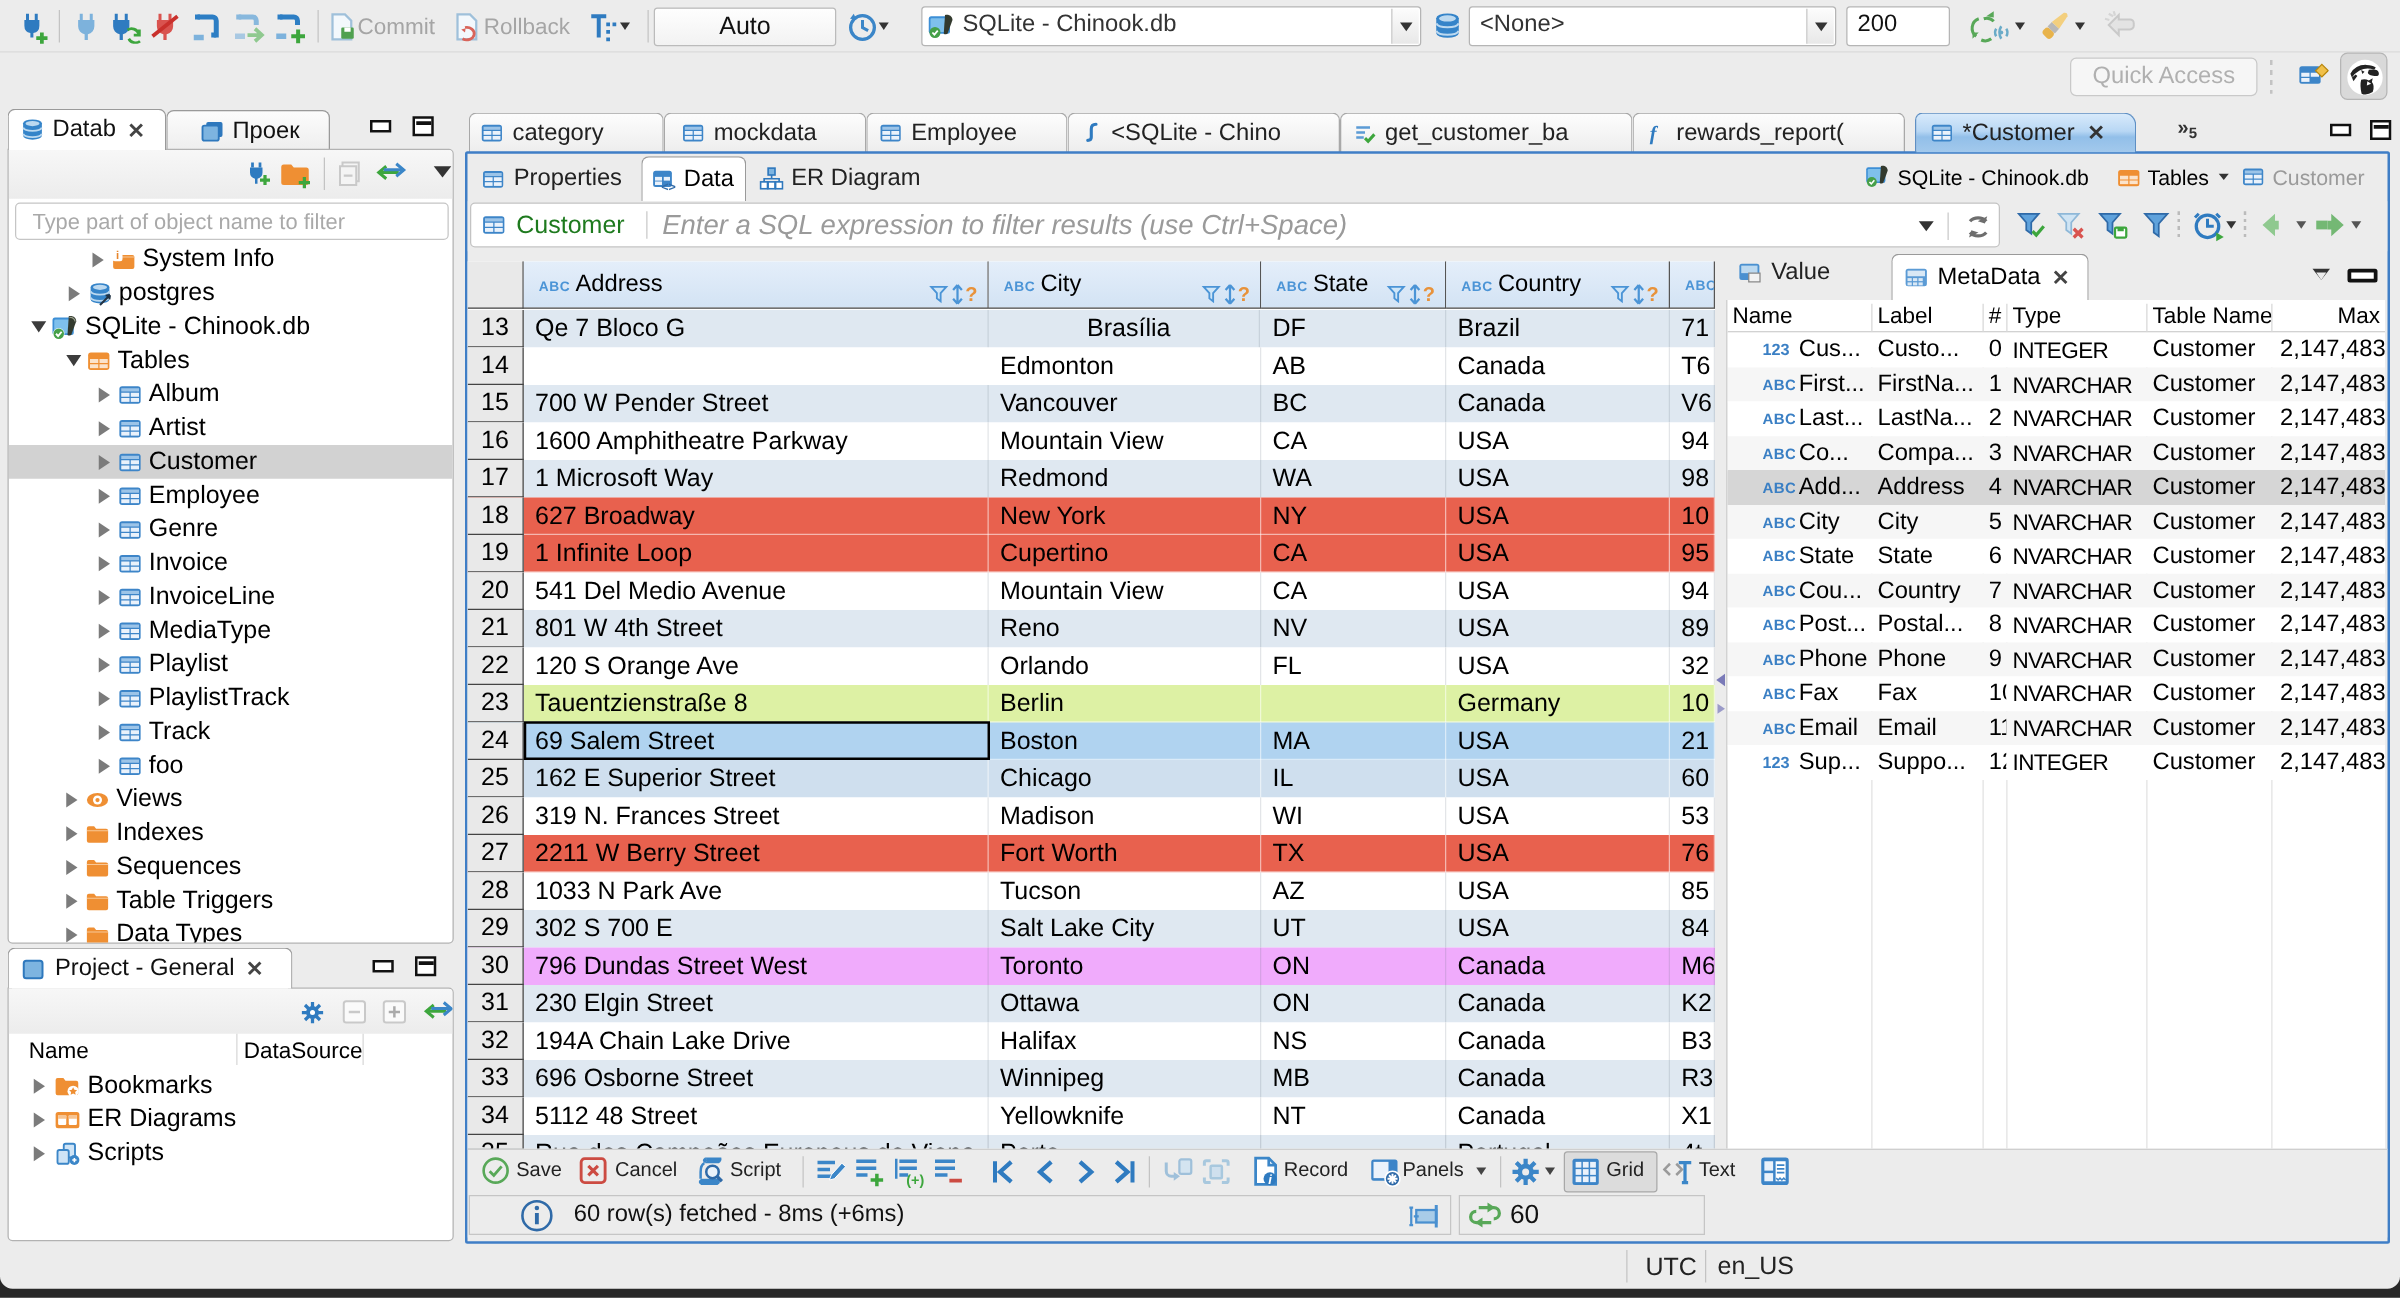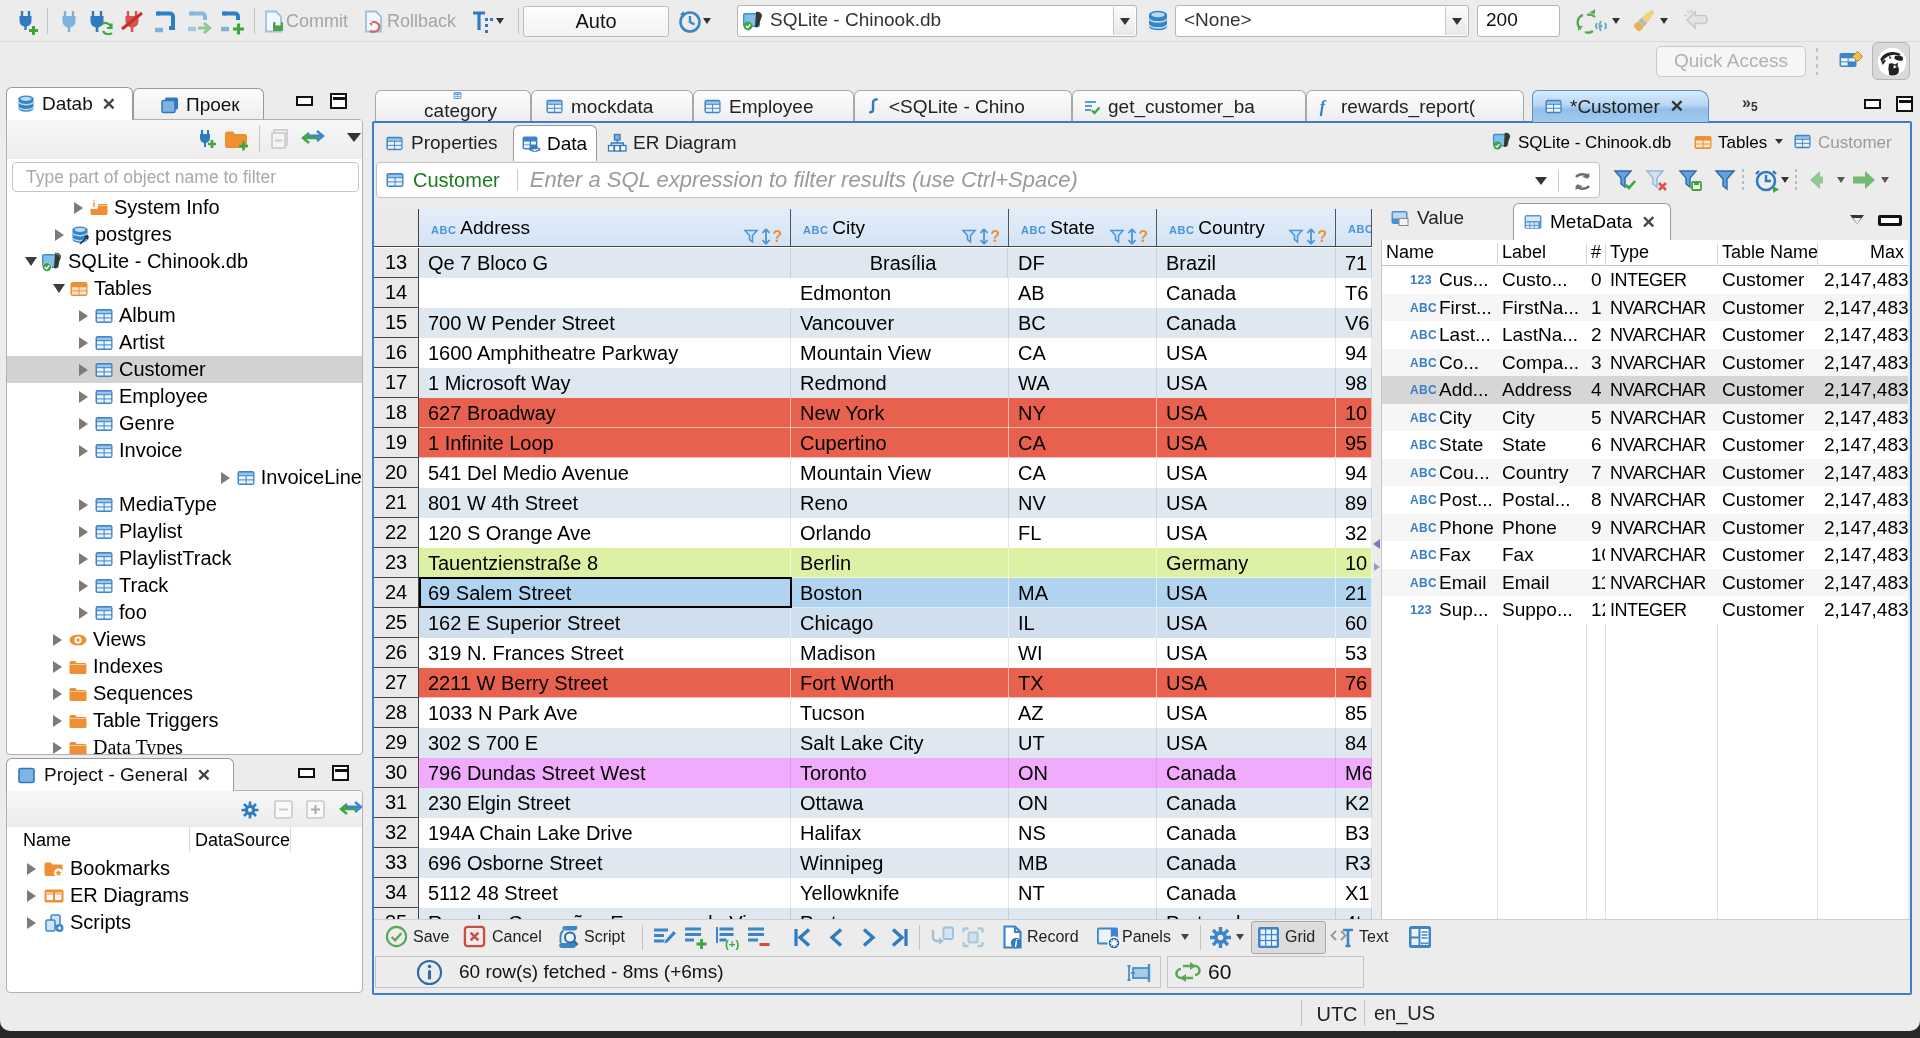--- a/index.html
+++ b/index.html
@@ -302,21 +302,21 @@
             </svg></span>Customer</div>
       <div class="tree-row" style="top:189px;padding-left:72px;"><span class="arr"></span><span class="tw" style="margin-left:6px;"><svg width="20" height="20">
               <use href="#i-table"></use>
             </svg></span>Employee</div>
       <div class="tree-row" style="top:216px;padding-left:72px;"><span class="arr"></span><span class="tw" style="margin-left:6px;"><svg width="20" height="20">
               <use href="#i-table"></use>
             </svg></span>Genre</div>
       <div class="tree-row" style="top:243px;padding-left:72px;"><span class="arr"></span><span class="tw" style="margin-left:6px;"><svg width="20" height="20">
               <use href="#i-table"></use>
             </svg></span>Invoice</div>
-      <div class="tree-row" style="top:270px;padding-left:72px;justify-content:flex-end;"><span class="arr"></span><span class="tw" style="margin-left:6px;"><svg width="20" height="20">
+      <div class="tree-row" style="top:270px;padding-left:72px;"><span class="arr"></span><span class="tw" style="margin-left:6px;"><svg width="20" height="20">
               <use href="#i-table"></use>
             </svg></span>InvoiceLine</div>
       <div class="tree-row" style="top:297px;padding-left:72px;"><span class="arr"></span><span class="tw" style="margin-left:6px;"><svg width="20" height="20">
               <use href="#i-table"></use>
             </svg></span>MediaType</div>
       <div class="tree-row" style="top:324px;padding-left:72px;"><span class="arr"></span><span class="tw" style="margin-left:6px;"><svg width="20" height="20">
               <use href="#i-table"></use>
             </svg></span>Playlist</div>
       <div class="tree-row" style="top:351px;padding-left:72px;"><span class="arr"></span><span class="tw" style="margin-left:6px;"><svg width="20" height="20">
               <use href="#i-table"></use>
@@ -334,21 +334,21 @@
             </svg></span>Views</div>
       <div class="tree-row" style="top:459px;padding-left:46px;"><span class="arr"></span><span class="tw" style="margin-left:6px;"><svg width="20" height="20">
               <use href="#i-folder"></use>
             </svg></span>Indexes</div>
       <div class="tree-row" style="top:486px;padding-left:46px;"><span class="arr"></span><span class="tw" style="margin-left:6px;"><svg width="20" height="20">
               <use href="#i-folder"></use>
             </svg></span>Sequences</div>
       <div class="tree-row" style="top:513px;padding-left:46px;"><span class="arr"></span><span class="tw" style="margin-left:6px;"><svg width="20" height="20">
               <use href="#i-folder"></use>
             </svg></span>Table Triggers</div>
-      <div class="tree-row" style="top:540px;padding-left:46px;font-family:Liberation Serif, serif;"><span class="arr"></span><span class="tw" style="margin-left:6px;"><svg width="20" height="20">
+      <div class="tree-row" style="top:540px;padding-left:46px;"><span class="arr"></span><span class="tw" style="margin-left:6px;"><svg width="20" height="20">
               <use href="#i-folder"></use>
             </svg></span>Data Types</div>
     </div>
   </div>
 </div>
 <div id="projpanel">
   <div class="vtab" style="left:6px;top:758px;width:228px;z-index:3;padding-left:10px;">
     <svg width="19" height="19" viewBox="0 0 19 19">
         <rect x="2" y="2.5" width="15" height="14" rx="2" fill="#7db4e0" stroke="#2e78bd" stroke-width="1.6"></rect>
       </svg>
@@ -402,21 +402,21 @@
     <div class="tree-row" style="top:118px;padding-left:20px;"><span class="arr"></span><span class="tw" style="margin-left:7px;width:22px;"><svg width="22" height="20" viewBox="0 0 22 20">
             <rect x="8" y="2" width="9" height="11" rx="1.5" fill="#cfe4f6" stroke="#3b86c8" stroke-width="1.5"></rect>
             <rect x="3" y="7" width="9" height="11" rx="1.5" fill="#cfe4f6" stroke="#3b86c8" stroke-width="1.5"></rect>
             <circle cx="16.5" cy="15" r="4" fill="#3b86c8"></circle>
             <path d="M14.8 15 h3.4 M16.5 13.3 v3.4" stroke="#fff" stroke-width="1.3"></path>
           </svg></span>Scripts</div>
   </div>
 </div>
 <div id="editor">
 
-  <div class="etab" style="left:375px;top:90px;width:156px;padding-left:8px;flex-direction:column;">
+  <div class="etab" style="left:375px;top:90px;width:156px;padding-left:8px;">
       <svg width="19" height="19">
         <use href="#i-table"></use>
       </svg>
       <span style="margin-left:7px;">category</span>
     </div>
   <div class="etab" style="left:531px;top:90px;width:162px;padding-left:13px;">
       <svg width="19" height="19">
         <use href="#i-table"></use>
       </svg>
       <span style="margin-left:7px;">mockdata</span>

